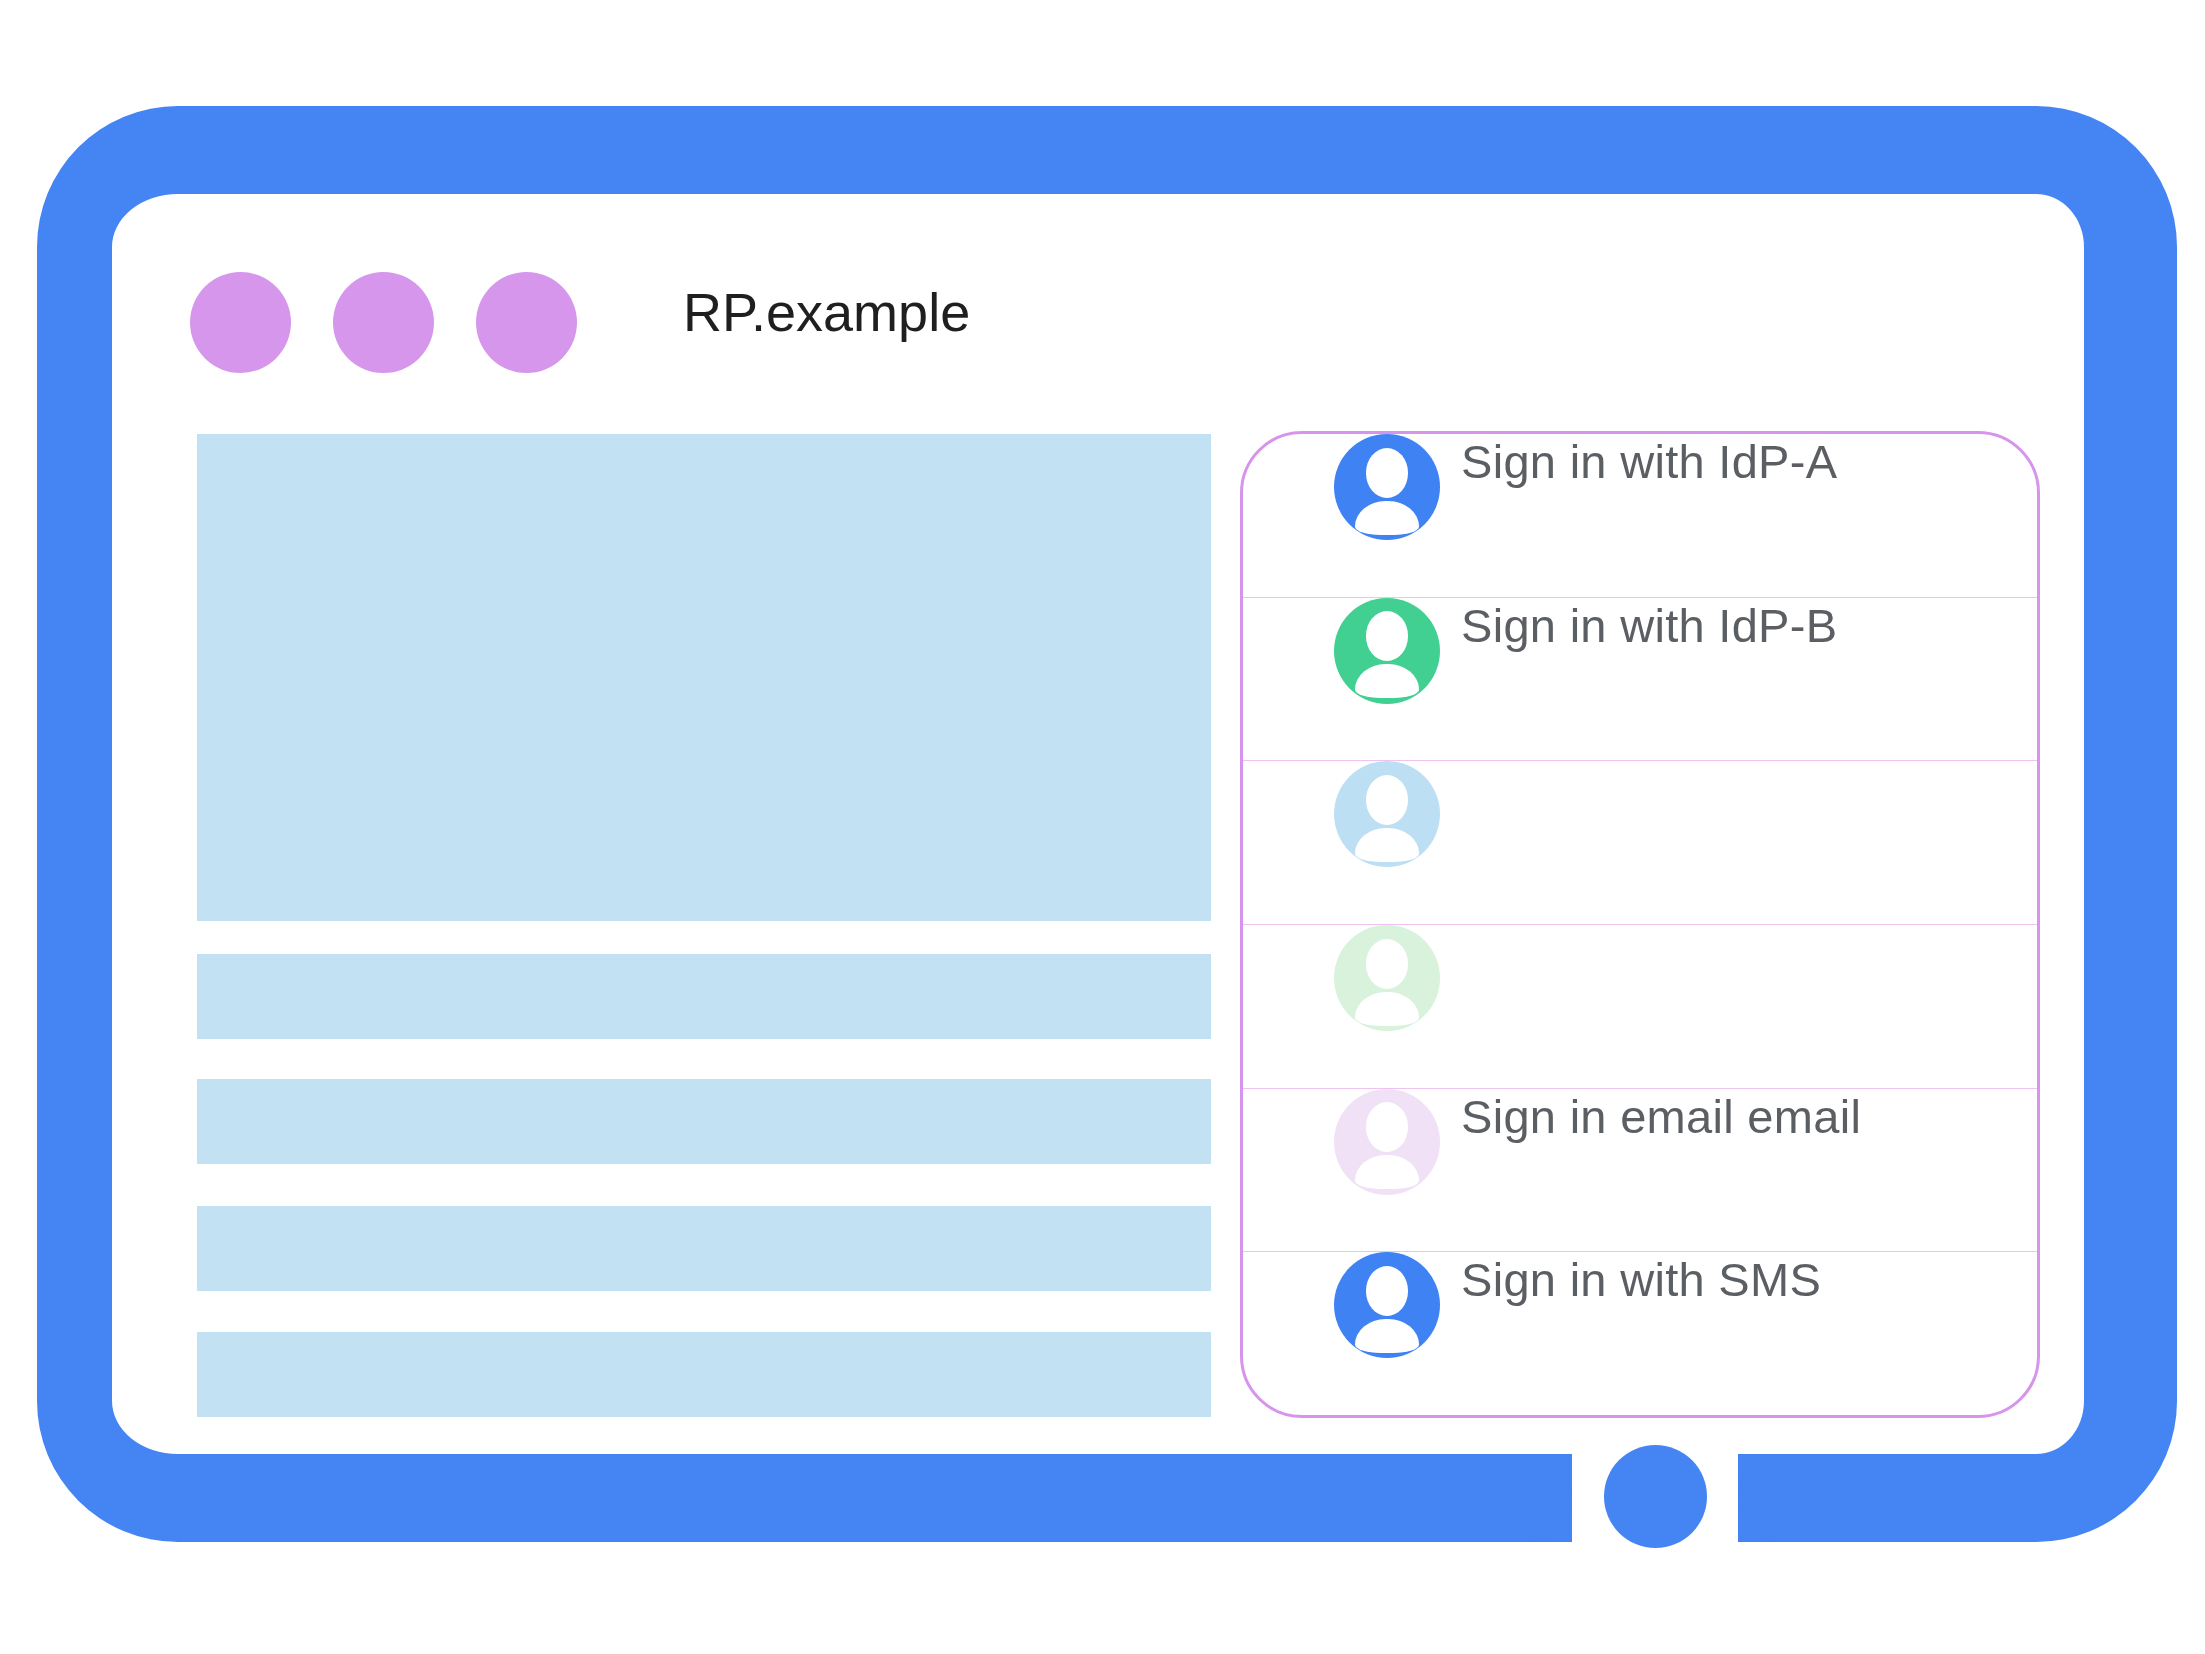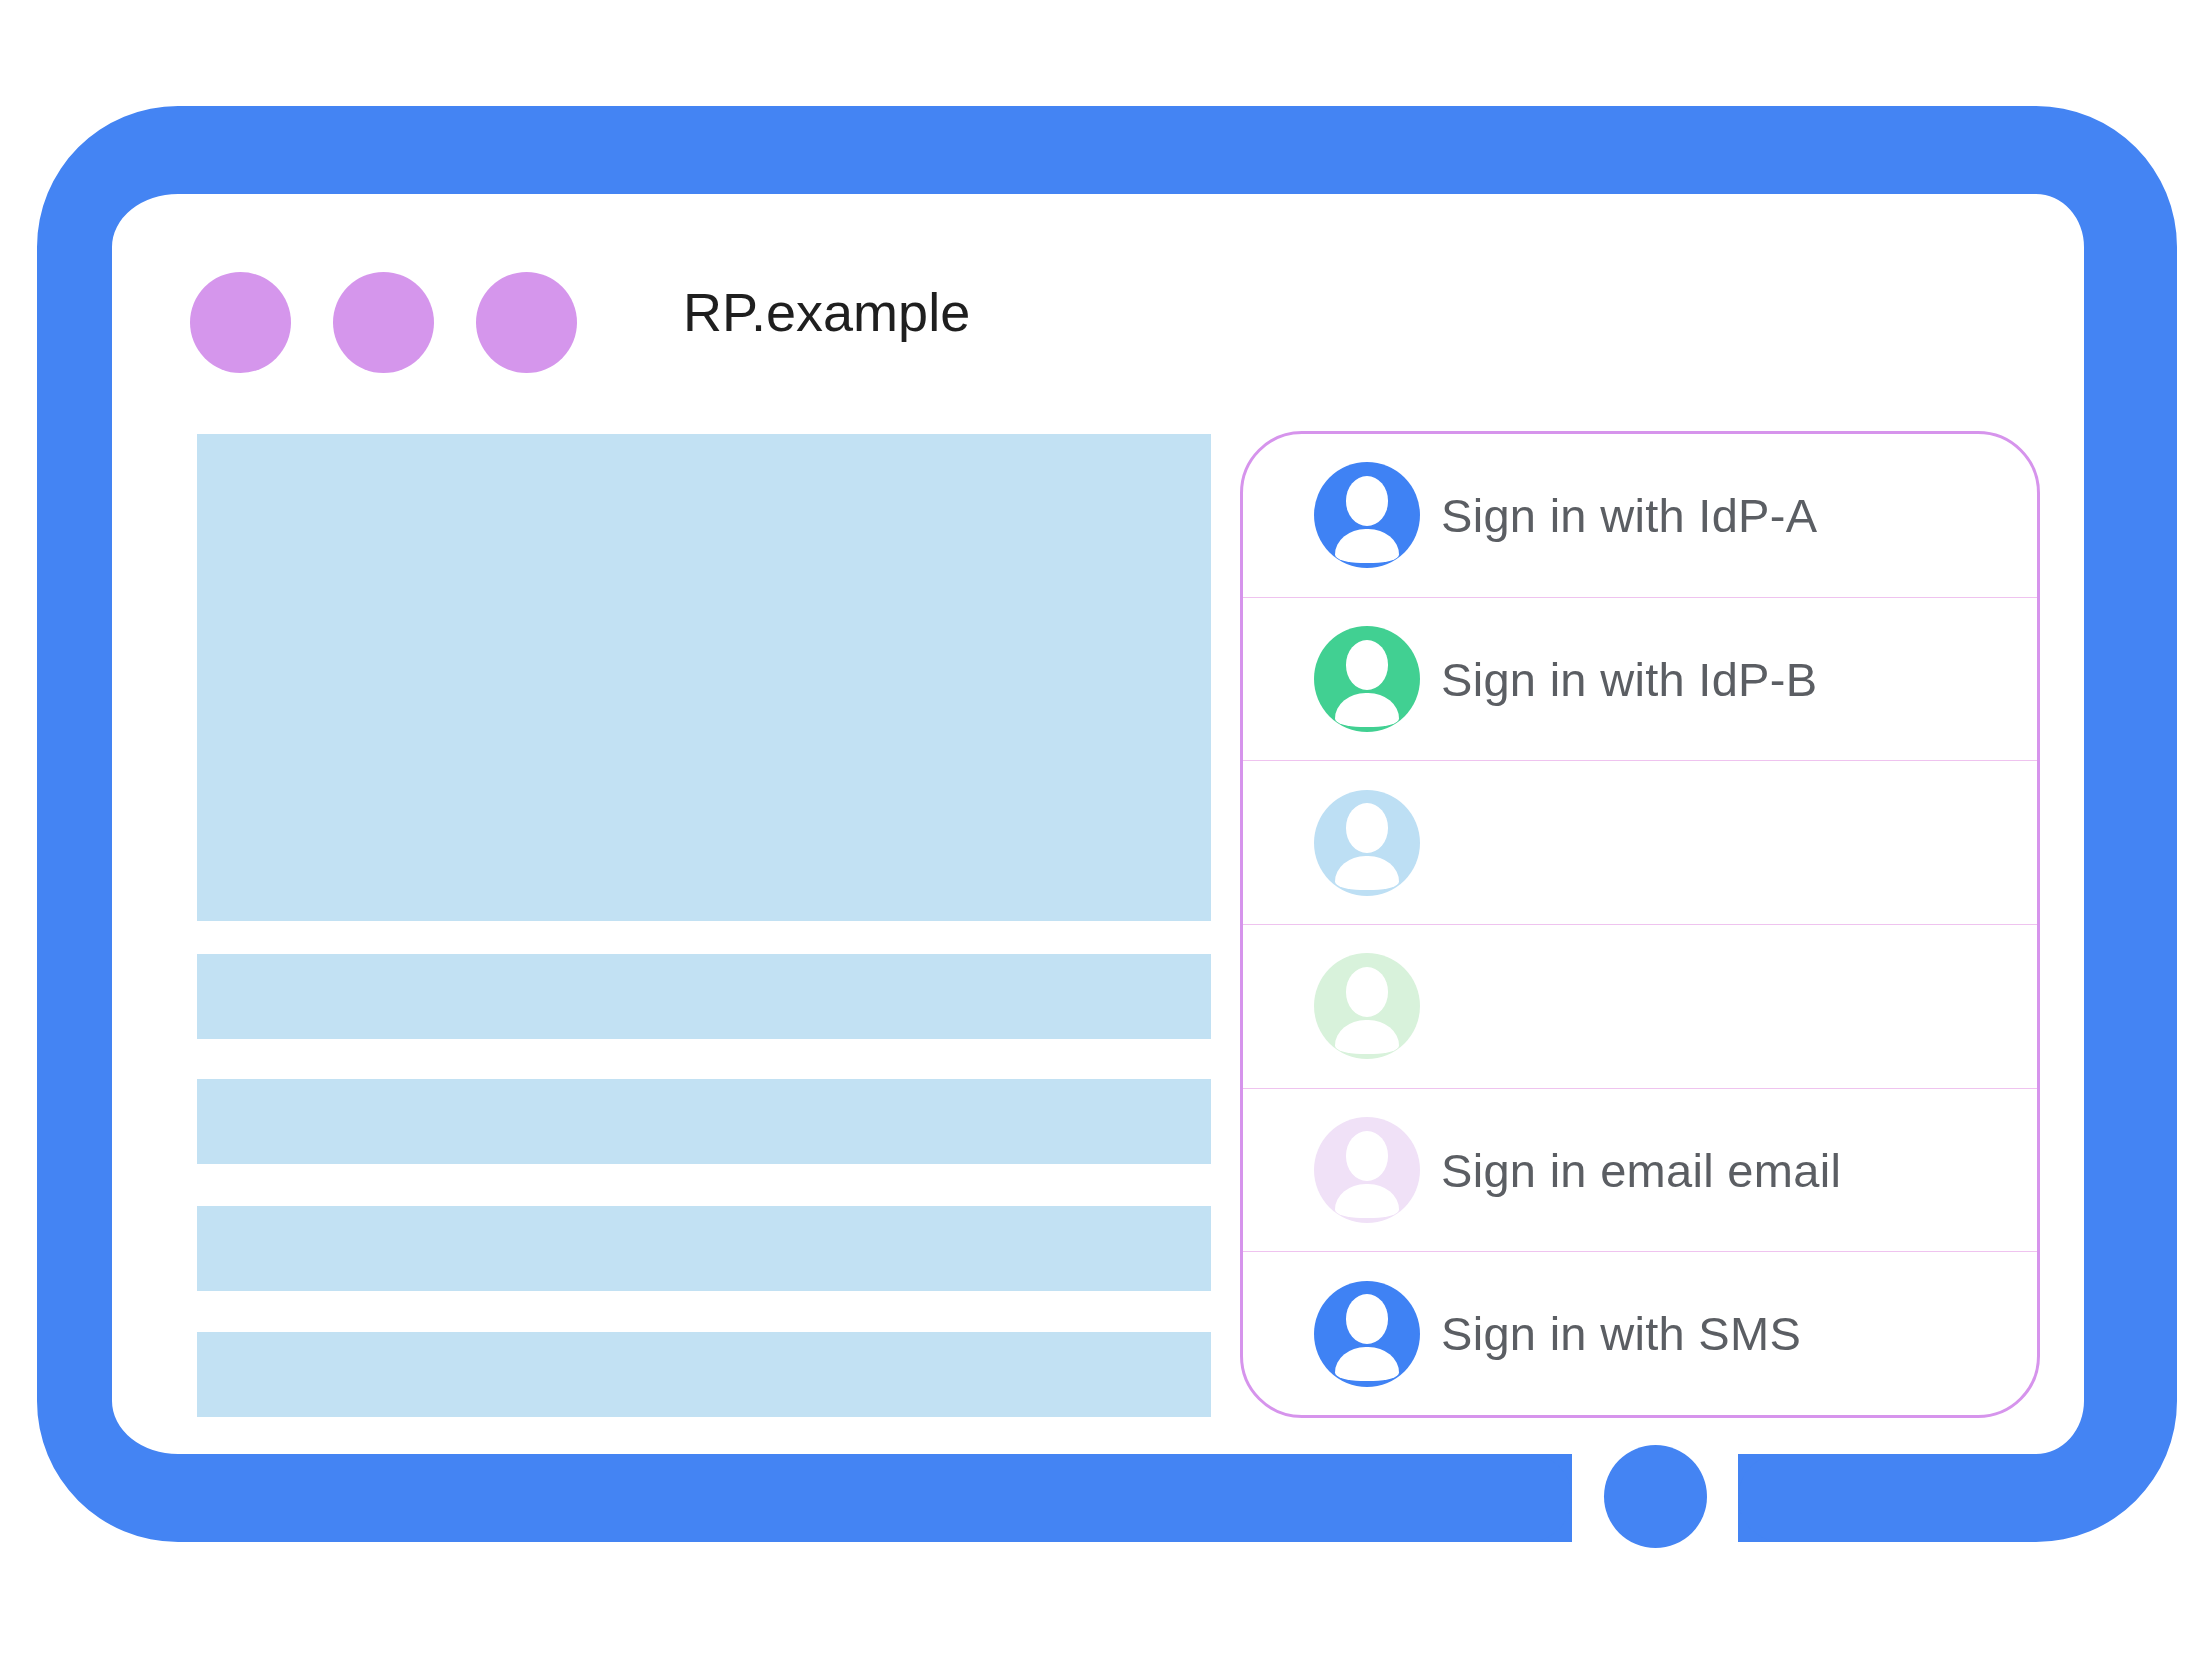--- a/index.html
+++ b/index.html
@@ -102,22 +102,21 @@
     background: #ffffff;
     border: 3.5px solid var(--panel_border);
     border-radius: 62px;
     display: flex;
     flex-direction: column;
     overflow: hidden;
   }
   .signin-row {
     flex: 1 1 0;
     display: flex;
-    align-items: center;
-    padding-left: 71px;
+    padding-left: 91px;
     gap: 21px;
     border-top: 1.8px solid var(--separator);
     cursor: pointer;
   }
   .signin-row:first-child { border-top: none; }
   .avatar {
     position: relative;
     width: 106px; height: 106px;
     border-radius: 50%;
     overflow: hidden;

